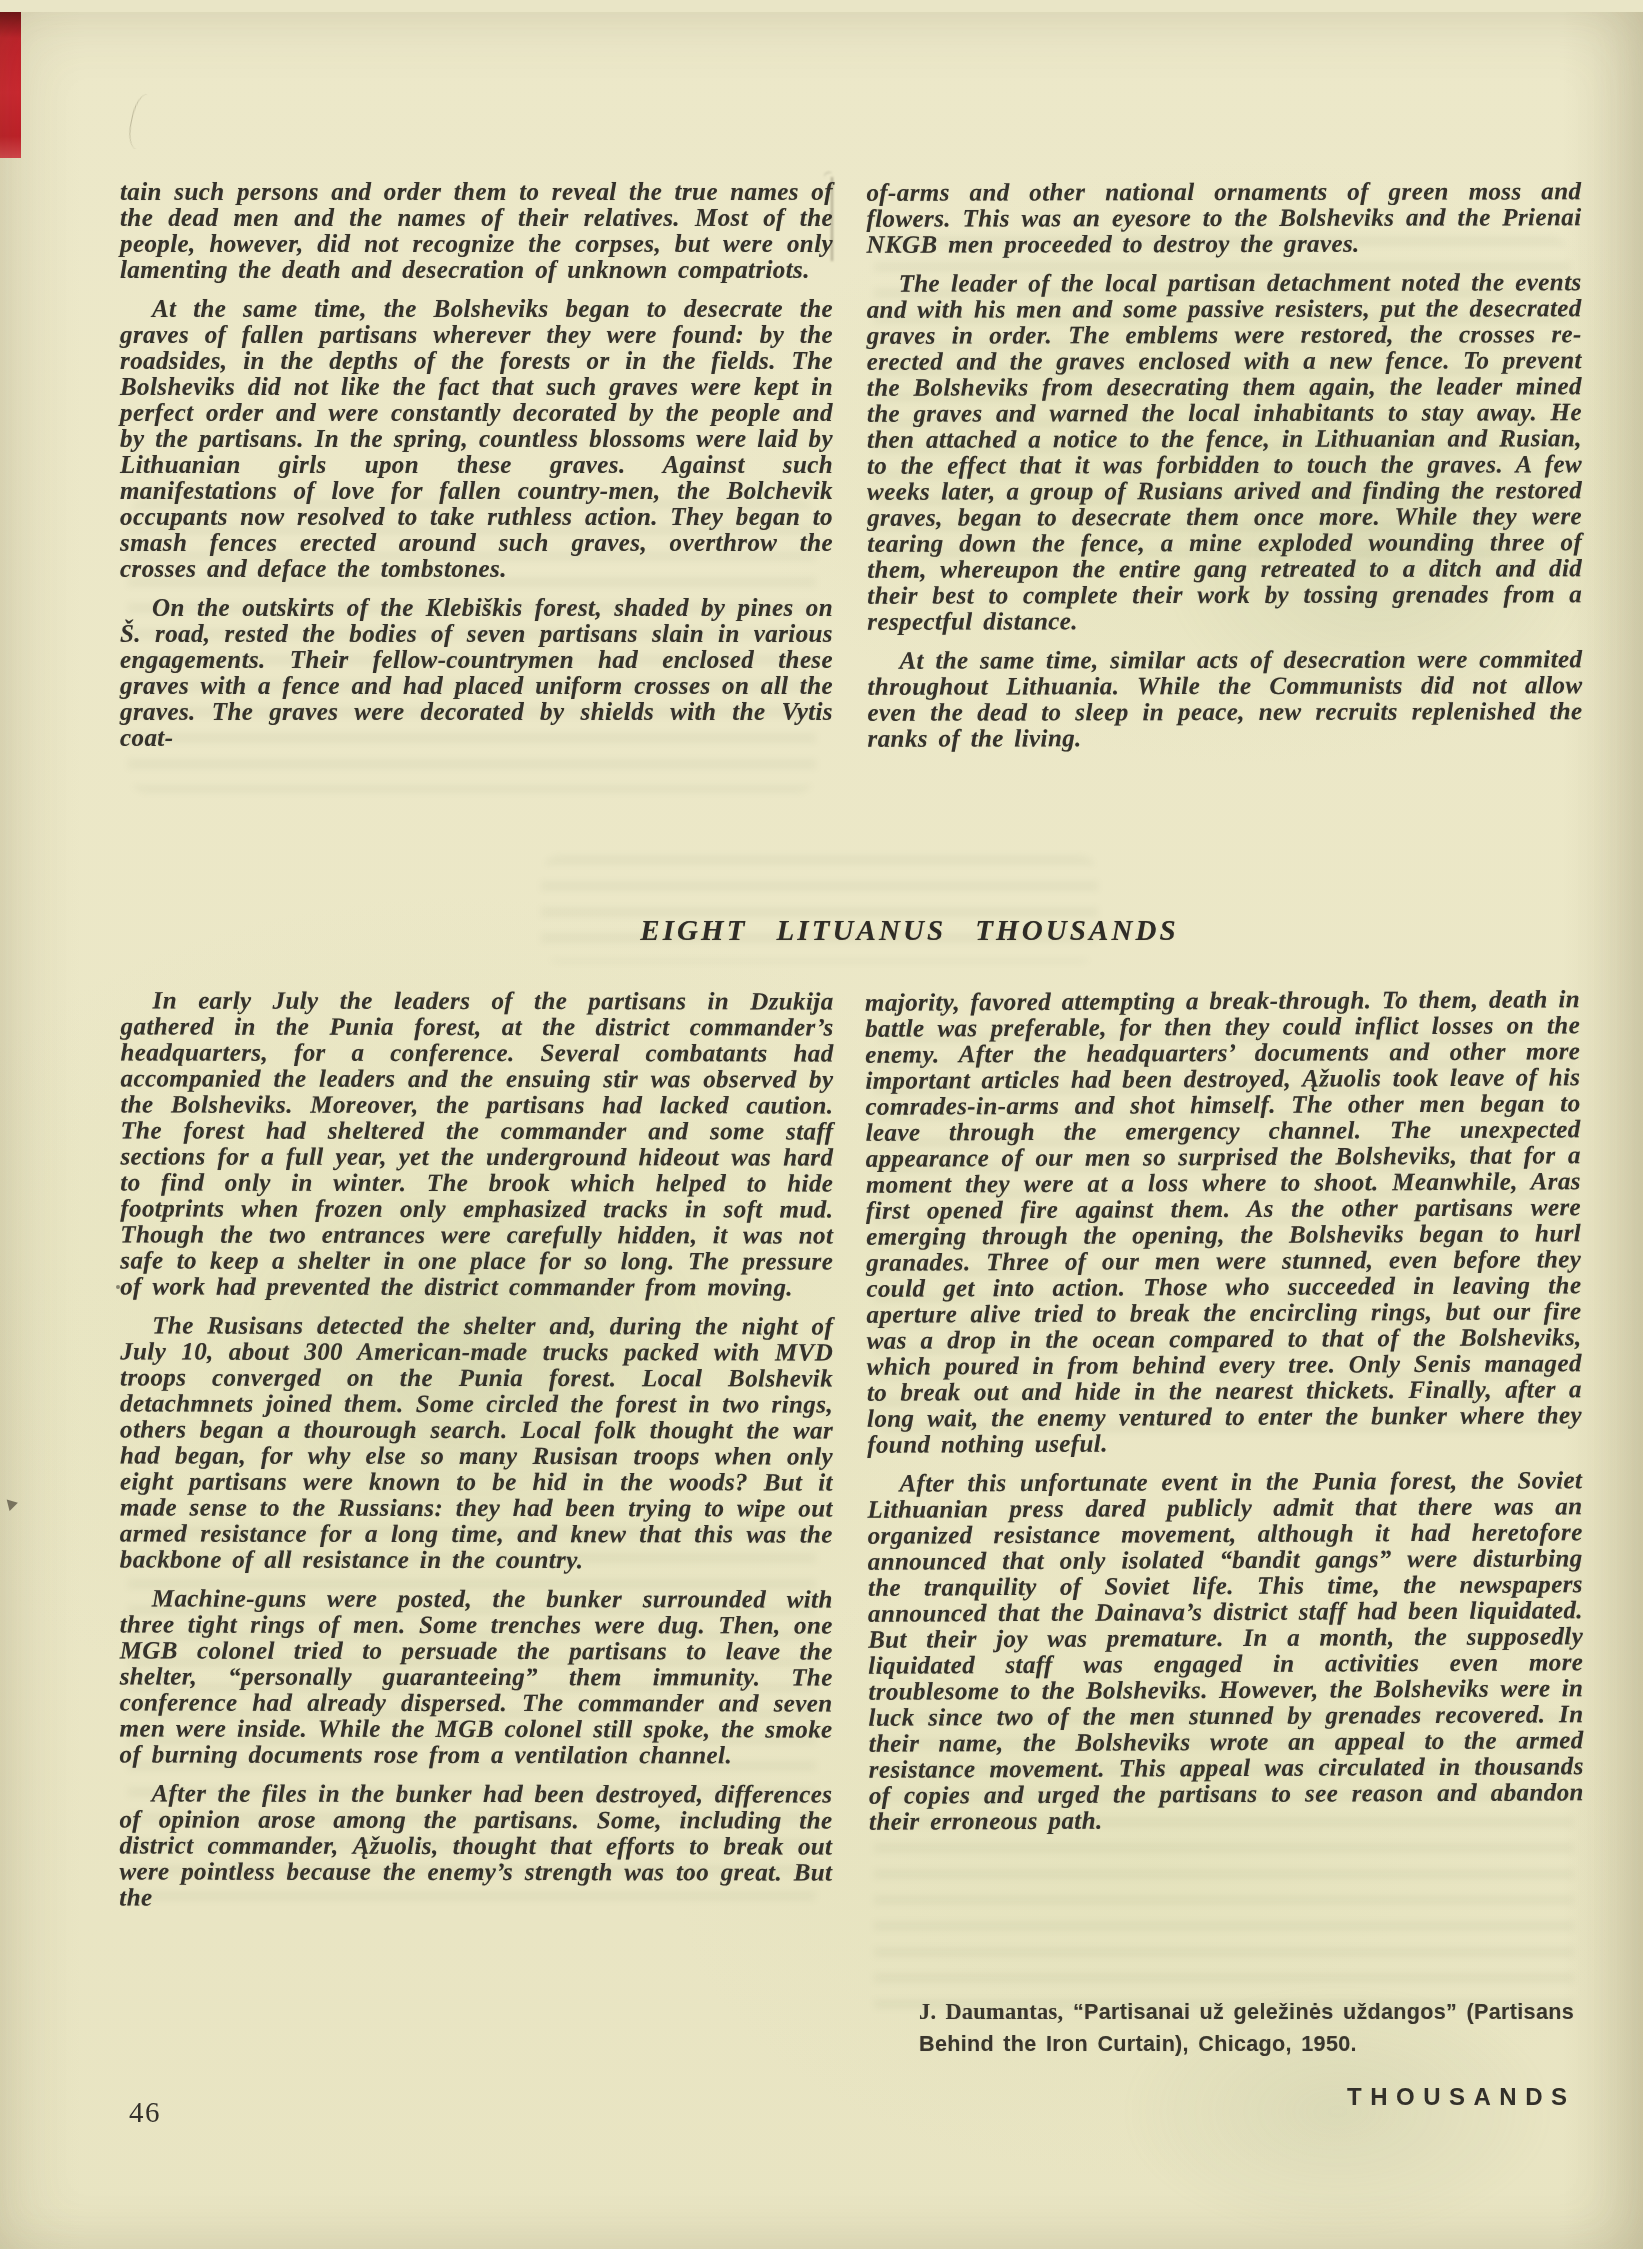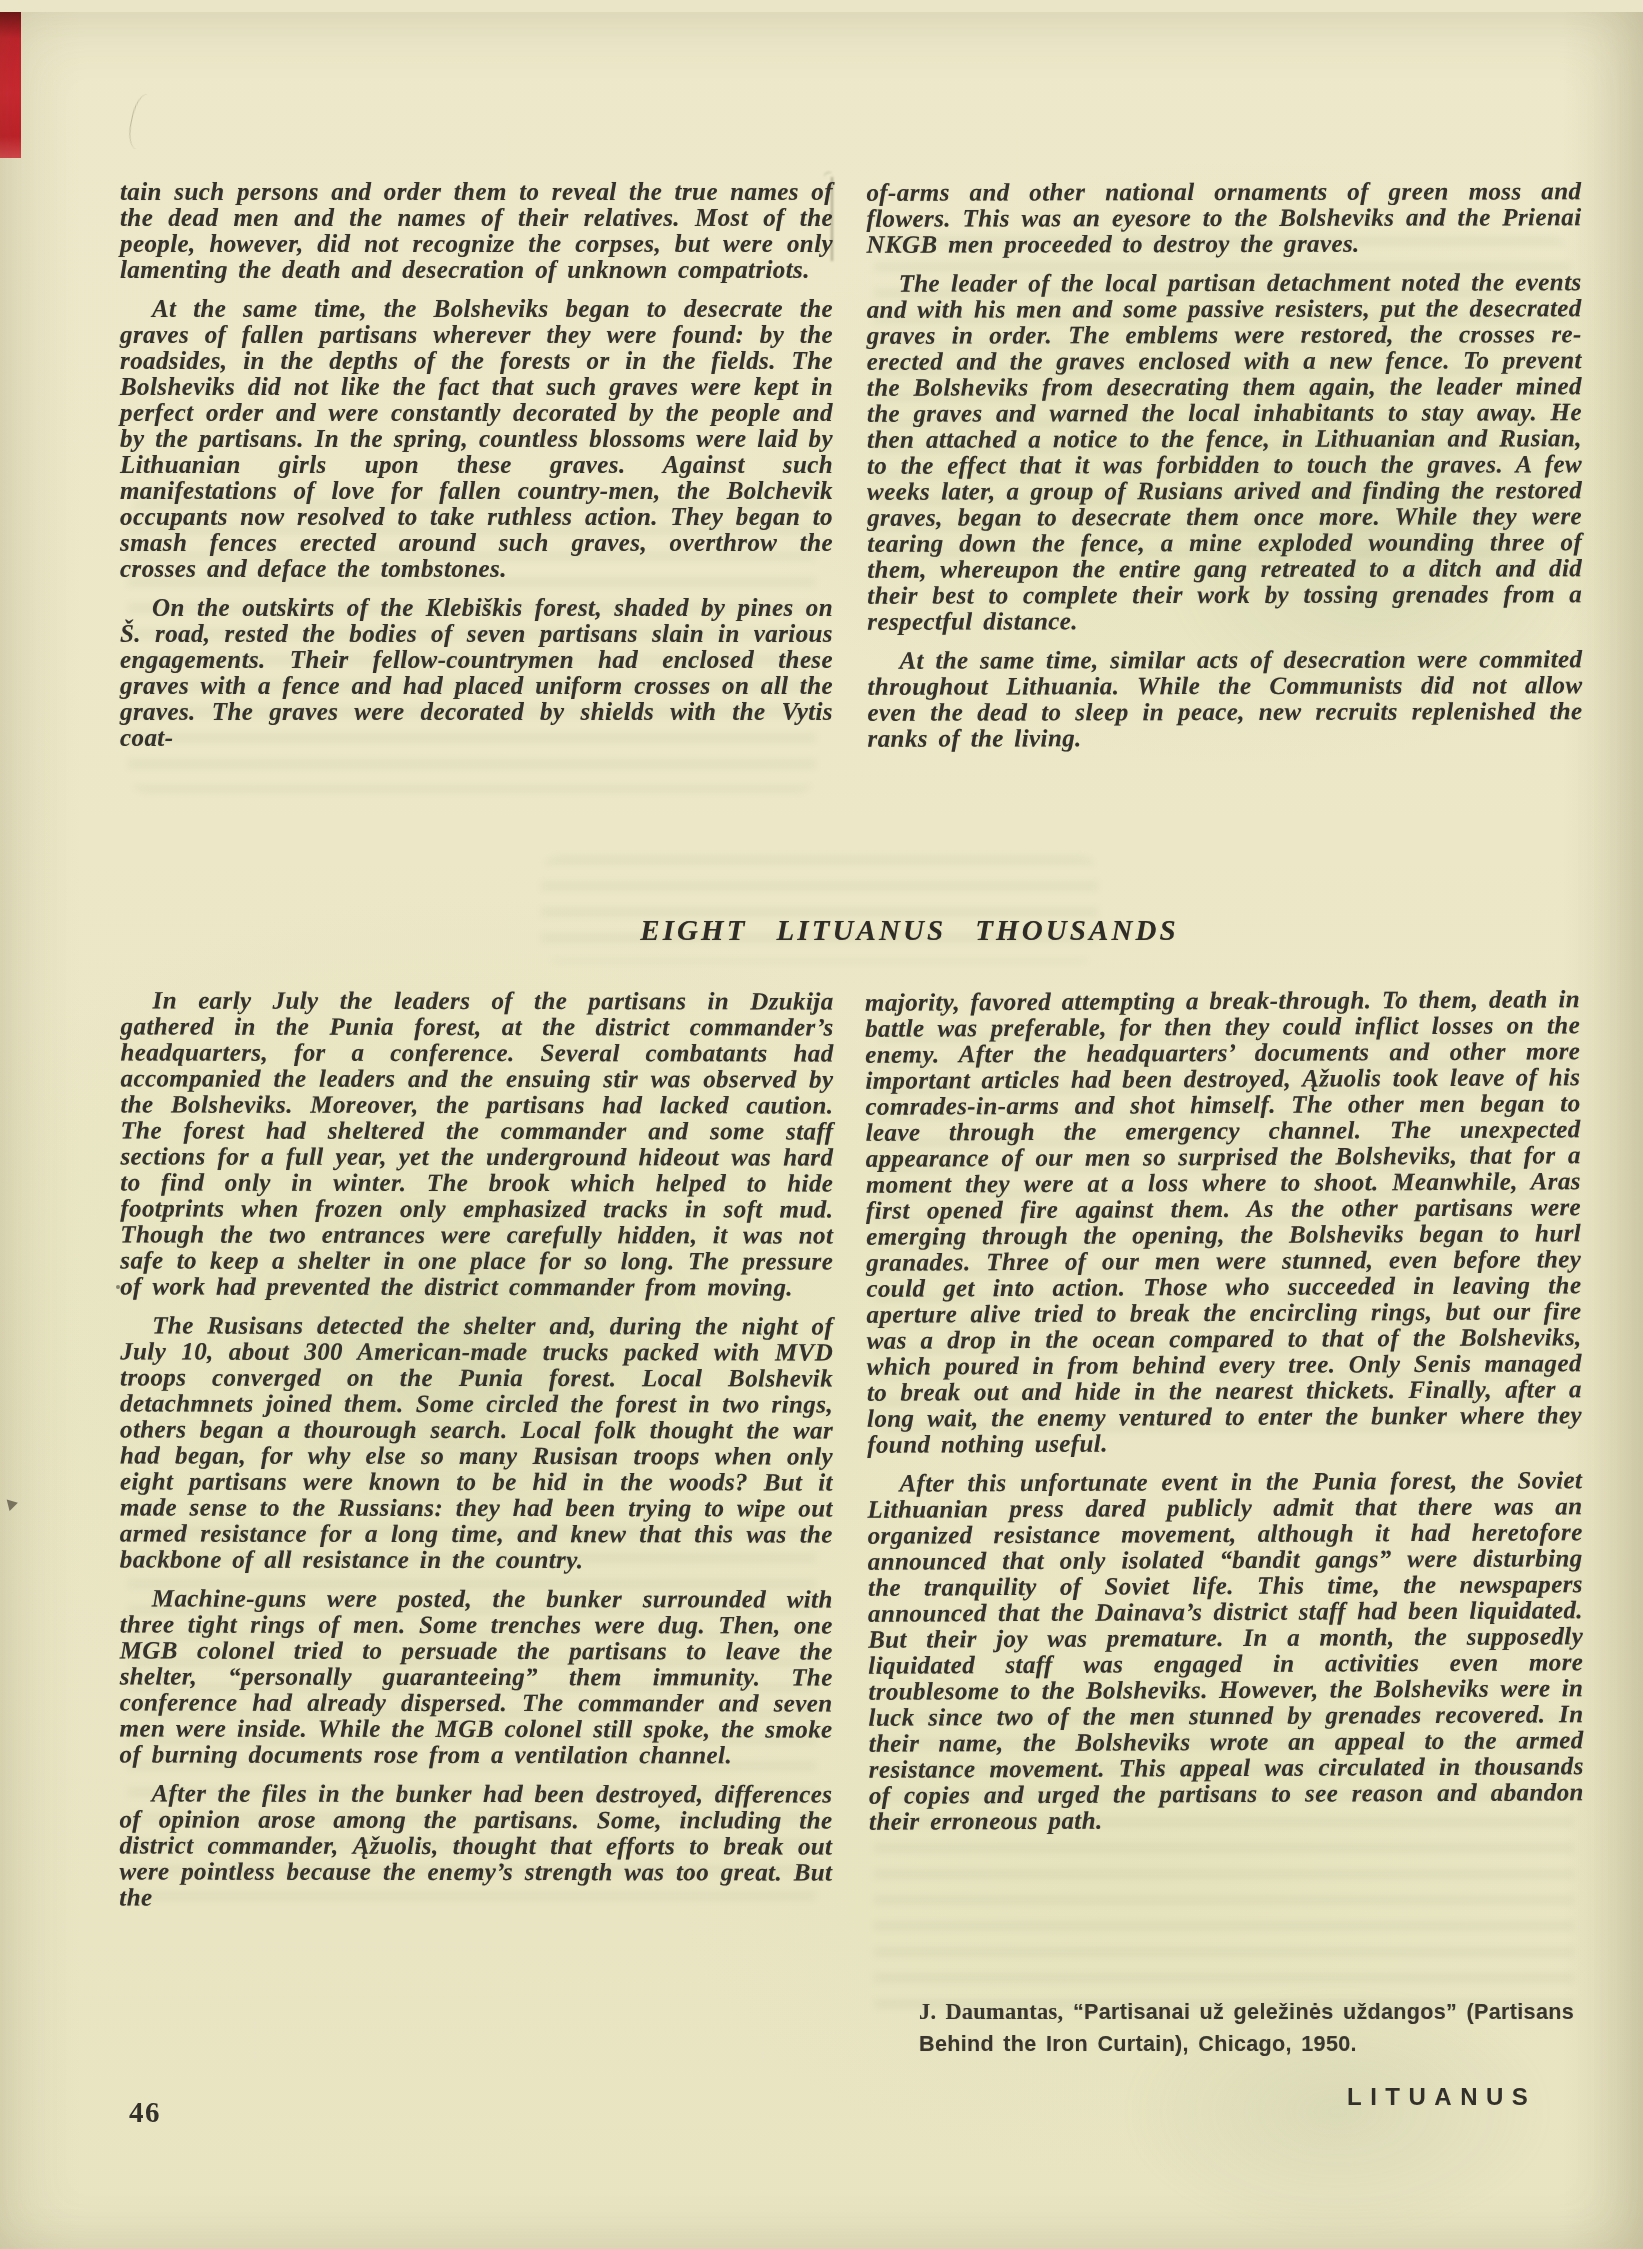--- a/index.html
+++ b/index.html
@@ -51,21 +51,21 @@
   #citation{
     position:absolute;left:919px;top:1984px;width:666px;z-index:3;
     font-family:"Liberation Sans", sans-serif;
     font-size:21.6px;line-height:32px;font-weight:700;
     color:#3a362d;text-align:left;word-spacing:3.1px;letter-spacing:0.3px;
     text-shadow:0 0 0.8px rgba(58,54,45,.3);
   }
   .cite-author{font-family:"Liberation Serif", serif;font-weight:600;font-size:22.4px;}
   #page-number{
     position:absolute;left:129px;top:2084px;z-index:3;
-    font-family:"Liberation Serif", serif;font-weight:700;
+    font-family:"Liberation Serif", serif;font-weight:400;
     font-size:29px;color:#33302a;letter-spacing:1.5px;
   }
   #journal-name{
     position:absolute;left:1347px;top:2071px;z-index:3;
     font-family:"Liberation Sans", sans-serif;font-weight:700;
     font-size:24px;letter-spacing:8.5px;color:#33302a;
   }
   
   #red-strip{
     position:absolute;left:0;top:0;width:21px;height:146px;z-index:5;
@@ -150,16 +150,16 @@
       <p class="para">After this unfortunate event in the Punia forest, the Soviet Lithuanian press dared publicly admit that there was an organized resistance movement, although it had heretofore announced that only isolated “bandit gangs” were disturbing the tranquility of Soviet life. This time, the newspapers announced that the Dainava’s district staff had been liquidated. But their joy was premature. In a month, the supposedly liquidated staff was engaged in activities even more troublesome to the Bolsheviks. However, the Bolsheviks were in luck since two of the men stunned by grenades recovered. In their name, the Bolsheviks wrote an appeal to the armed resistance movement. This appeal was circulated in thousands of copies and urged the partisans to see reason and abandon their erroneous path.</p>
     </div>
 
   <div id="citation">
     <span class="cite-author">J. Daumantas,</span>
     <span class="cite-title">“Partisanai už geležinės uždangos”</span>
     <span class="cite-tail">(Partisans Behind the Iron Curtain), Chicago, 1950.</span>
   </div>
 
   <div id="page-number">46</div>
-  <div id="journal-name">LITUANUS</div>
+  <div id="journal-name">THOUSANDS</div>
 
 </div>
 
 
 </body></html>

